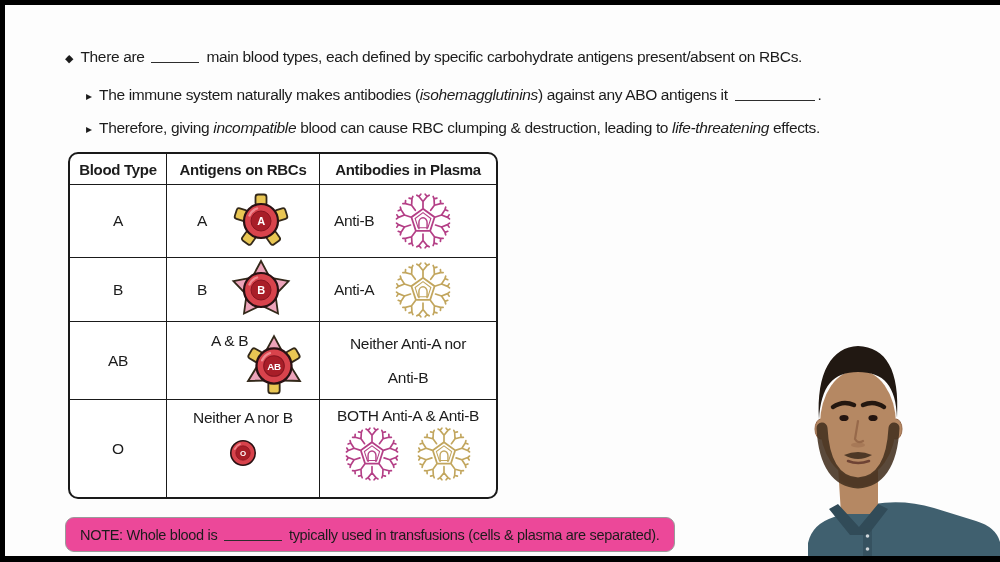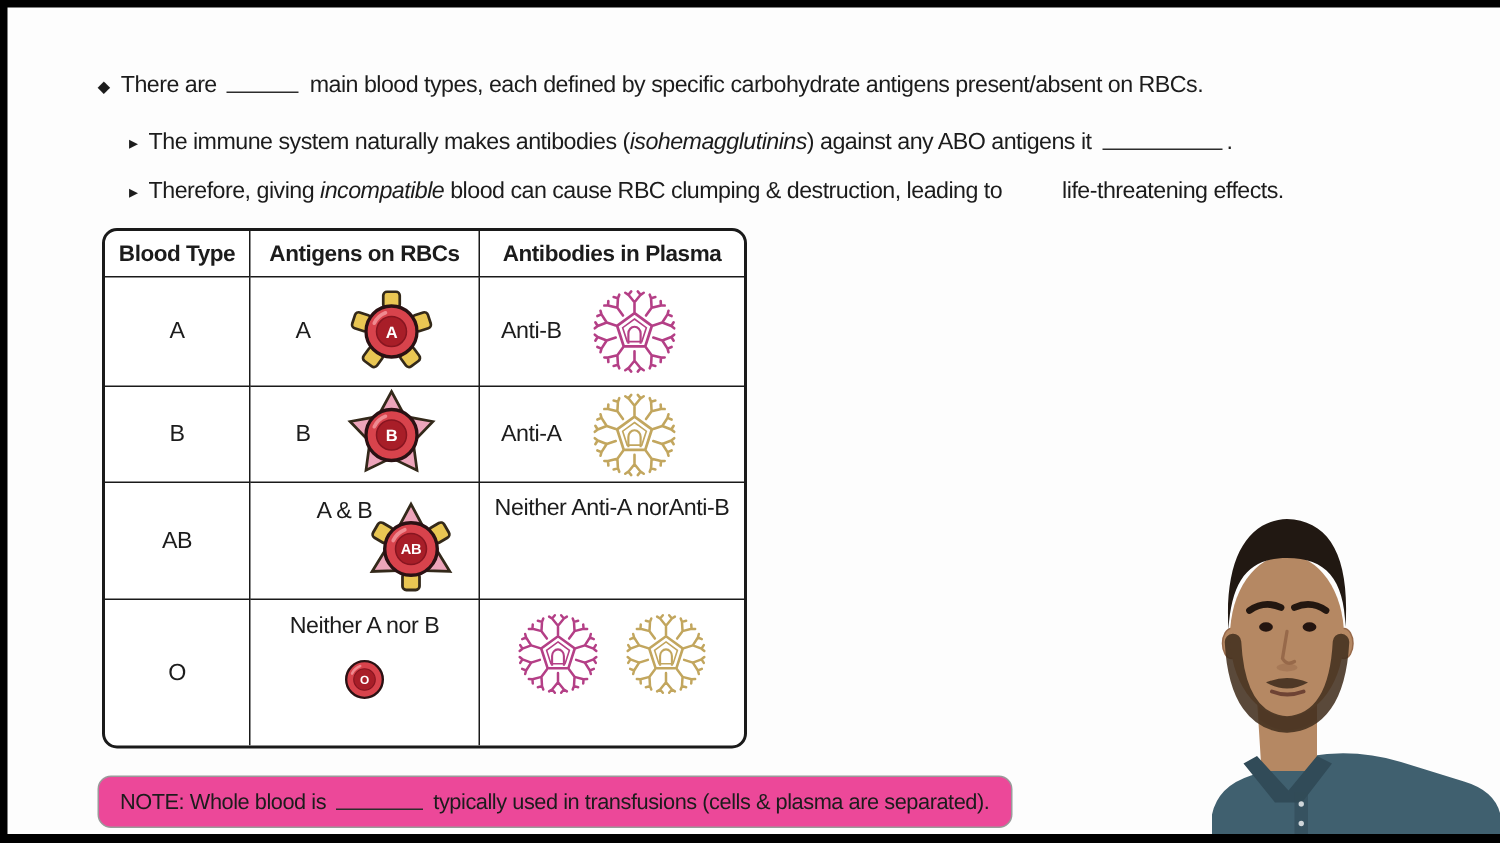--- a/index.html
+++ b/index.html
@@ -58,21 +58,21 @@
   .cell.antigen-row{display:flex;align-items:center;}
   .cell.antigen-row .lbl{margin-left:30px;}
   .cell.antigen-row .rbc{width:64px;height:64px;margin-left:22px;}
   .cell.antigen-ab .lbl{position:absolute;left:44px;top:10px;}
   .cell.antigen-ab .rbc{position:absolute;left:74px;top:11px;width:66px;height:66px;}
   .cell.antigen-o{display:flex;flex-direction:column;align-items:center;padding-top:9px;gap:3px;}
   .cell.antigen-o .rbc{width:46px;height:46px;}
   .cell.ab-plasma{display:flex;align-items:center;}
   .cell.ab-plasma .lbl{margin-left:14px;}
   .cell.ab-plasma .igm{width:58px;height:58px;margin-left:20px;}
-  .cell.ab-none{display:flex;flex-direction:row;align-items:flex-start;justify-content:center;line-height:34px;}
+  .cell.ab-none{display:flex;flex-direction:column;align-items:center;justify-content:center;line-height:34px;}
   .cell.ab-both{display:flex;flex-direction:column;align-items:center;padding-top:7px;}
   .cell.ab-both .lbl{white-space:nowrap;}
   .cell.ab-both .pair{display:flex;gap:16px;margin-top:1px;}
   .cell.ab-both .igm{width:56px;height:56px;}
   
   .note{
     position:absolute;left:60px;top:512px;height:33px;
     display:inline-flex;align-items:center;padding:0 14px;
     border:1.5px solid var(--c-note-border,#9a9a9a);border-radius:9px;
     font-size:14.5px;letter-spacing:-0.3px;white-space:nowrap;background:#ec4899;
@@ -89,21 +89,21 @@
   <div class="bullet b1">
     <span class="marker">◆</span>
     <span class="rich"><span>There are </span><span class="blank" style="width: 48px;"></span><span> main blood types, each defined by specific carbohydrate antigens present/absent on RBCs.</span></span>
   </div>
   <div class="bullet b2">
     <span class="marker">▸</span>
     <span class="rich"><span>The immune system naturally makes antibodies (</span><span style="font-style: italic;">isohemagglutinins</span><span>) against any ABO antigens it </span><span class="blank" style="width: 80px;"></span><span>.</span></span>
   </div>
   <div class="bullet b3">
     <span class="marker">▸</span>
-    <span class="rich"><span>Therefore, giving </span><span style="font-style: italic;">incompatible</span><span> blood can cause RBC clumping &amp; destruction, leading to </span><span style=" margin-left: 36px;">life-threatening</span><span> effects.</span></span>
+    <span class="rich"><span>Therefore, giving </span><span style="font-style: italic;">incompatible</span><span> blood can cause RBC clumping &amp; destruction, leading to </span><span style="font-style: italic;">life-threatening</span><span> effects.</span></span>
   </div>
 
   <div class="blood-table">
 
     <div class="cell head">Blood Type</div>
     <div class="cell head">Antigens on RBCs</div>
     <div class="cell head last-col">Antibodies in Plasma</div>
 
     <div class="cell type">A</div>
     <div class="cell antigen-row">
@@ -238,20 +238,21 @@
     <div class="cell antigen-o last-row">
       <span class="lbl">Neither A nor B</span>
       <span class="rbc" style="display: inline-block;"><svg viewBox="0 0 64 64" width="100%" height="100%">
             <circle cx="32" cy="32" r="17" fill="#d8434c" stroke="#2a1113" stroke-width="2.2"></circle>
             <path d="M20.5,26.5 A13.5,13.5 0 0 1 28,19.5" stroke="#ef8a90" stroke-width="2.4" fill="none" stroke-linecap="round"></path>
             <circle cx="32" cy="32" r="10" fill="#a81e28" stroke="#871520" stroke-width="1"></circle>
             <text x="32" y="36.0" text-anchor="middle" font-family="Liberation Sans, sans-serif" font-size="11" font-weight="bold" fill="#ffffff">O</text>
           </svg></span>
     </div>
     <div class="cell ab-both last-col last-row">
+      <span class="lbl">BOTH Anti-A &amp; Anti-B</span>
       <span class="pair">
         <span class="igm" style="display: inline-block;"><svg viewBox="0 0 64 64" width="100%" height="100%">
               <polygon points="32.0,18.5 44.8,27.8 39.9,42.9 24.1,42.9 19.2,27.8" fill="none" stroke="#b43f86" stroke-width="2"></polygon>
               <polygon points="32.0,22.8 40.7,29.2 37.4,39.4 26.6,39.4 23.3,29.2" fill="none" stroke="#b43f86" stroke-width="1.2"></polygon>
               <path d="M27.5,41 L27.5,33.5 A4.5,5 0 0 1 36.5,33.5 L36.5,41" fill="none" stroke="#b43f86" stroke-width="1.6"></path>
               <g transform="translate(32.0,11.5) rotate(0)">
                 <path d="M0,6 L0,-1 M0,-1 L-4.5,-6.5 M0,-1 L4.5,-6.5 M-4.5,-6.5 L-6.8,-8 M-4.5,-6.5 L-2.4,-9 M4.5,-6.5 L6.8,-8 M4.5,-6.5 L2.4,-9" fill="none" stroke="#b43f86" stroke-width="1.9" stroke-linecap="round"></path>
               </g>
               <g transform="translate(44.0,15.4) rotate(36)">
                 <path d="M0,6 L0,-1 M0,-1 L-4.5,-6.5 M0,-1 L4.5,-6.5 M-4.5,-6.5 L-6.8,-8 M-4.5,-6.5 L-2.4,-9 M4.5,-6.5 L6.8,-8 M4.5,-6.5 L2.4,-9" fill="none" stroke="#b43f86" stroke-width="1.9" stroke-linecap="round"></path>

